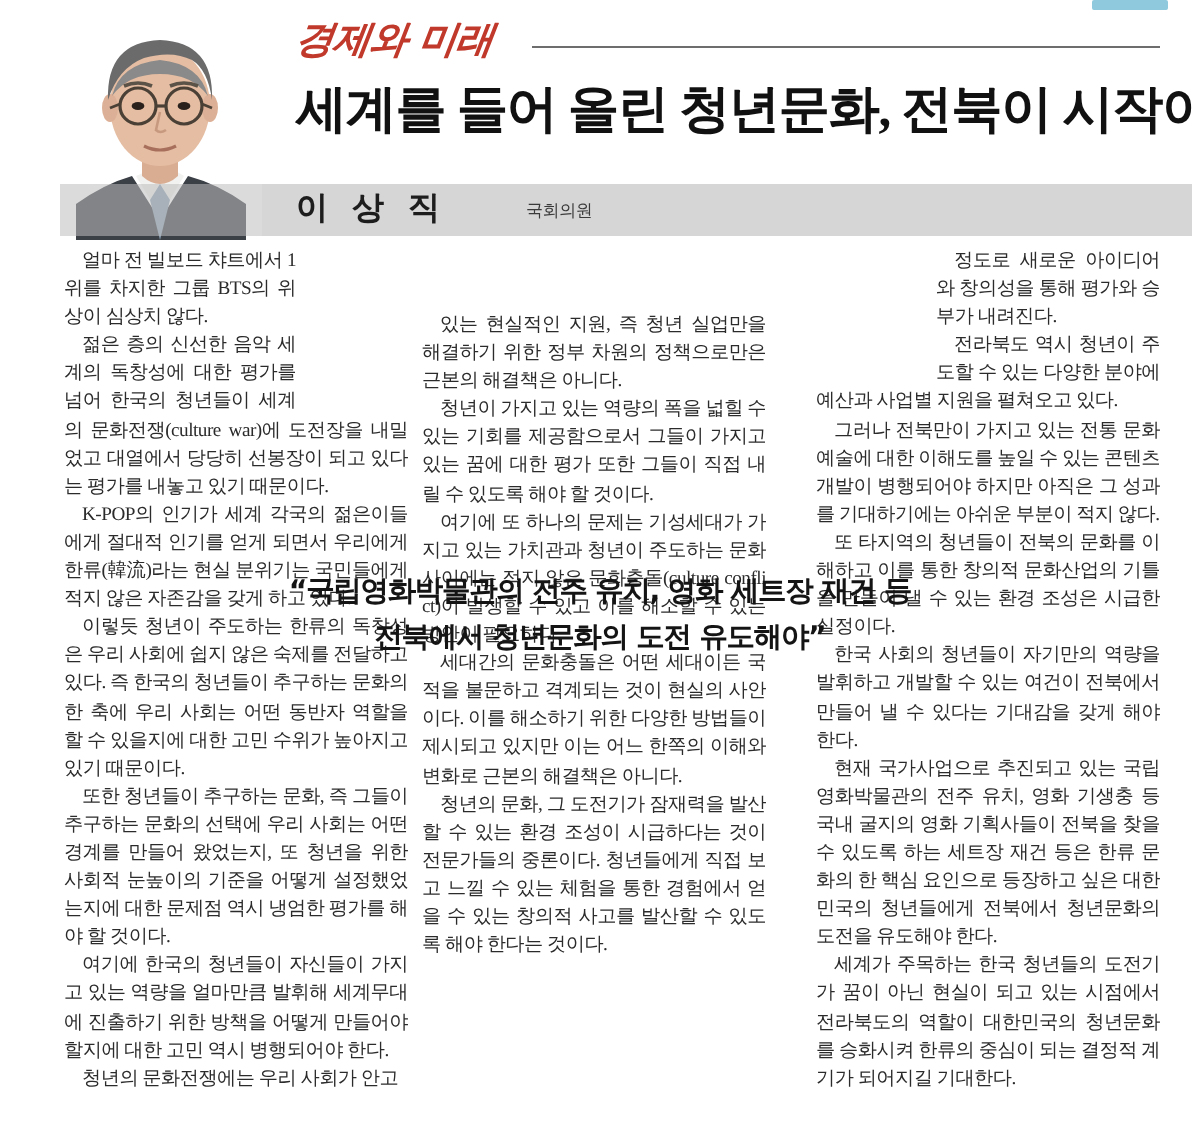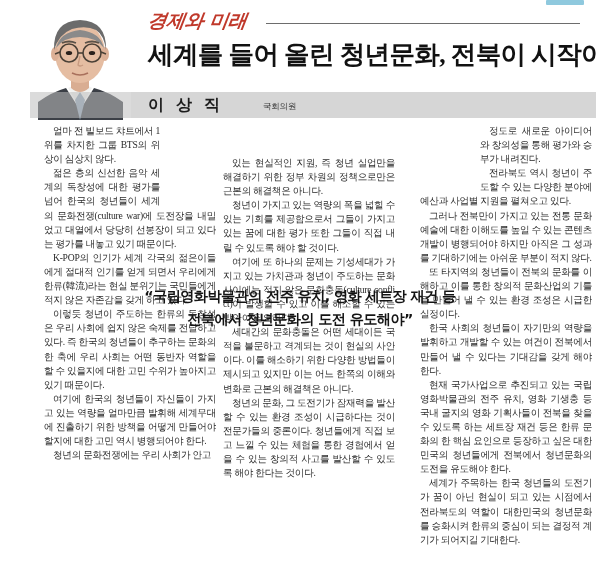--- a/index.html
+++ b/index.html
@@ -65,21 +65,21 @@
     font-size:16px;font-weight:bold;letter-spacing:4px;
     line-height:20px;color:#1d1d1d;
   }
   .byline-title{
     position:absolute;left:228px;top:100px;
     font-family:"DejaVu Sans","Liberation Sans",sans-serif;
     font-size:8.5px;color:#3a3a3a;line-height:12px;letter-spacing:-0.2px;margin-left:35px;
   }
 
   
-  .body-area{position:absolute;left:16px;top:124px;width:480px;height:448px;}
+  .body-area{position:absolute;left:4px;top:124px;width:480px;height:448px;}
 
   .col{
     position:absolute;top:0;width:172px;height:448px;
     font-size:9.6px;line-height:14.1px;
     text-align:justify;
     color:#2b2b2b;
     letter-spacing:-0.25px;
     word-break:break-all;
     overflow:hidden;
   }
@@ -171,20 +171,21 @@
     <span class="ql">전북에서 청년문화의 도전 유도해야”</span>
   </div>
 
   <div class="body-area">
     <div class="col col1">
       <div class="qspace-r"></div>
     <p>얼마 전 빌보드 챠트에서 1위를 차지한 그룹 BTS의 위상이 심상치 않다.</p>
         <p>젊은 층의 신선한 음악 세계의 독창성에 대한 평가를 넘어 한국의 청년들이 세계의 문화전쟁(culture war)에 도전장을 내밀었고 대열에서 당당히 선봉장이 되고 있다는 평가를 내놓고 있기 때문이다.</p>
         <p>K-POP의 인기가 세계 각국의 젊은이들에게 절대적 인기를 얻게 되면서 우리에게 한류(韓流)라는 현실 분위기는 국민들에게 적지 않은 자존감을 갖게 하고 있다.</p>
         <p>이렇듯 청년이 주도하는 한류의 독창성은 우리 사회에 쉽지 않은 숙제를 전달하고 있다. 즉 한국의 청년들이 추구하는 문화의 한 축에 우리 사회는 어떤 동반자 역할을 할 수 있을지에 대한 고민 수위가 높아지고 있기 때문이다.</p>
+        <p>또한 청년들이 추구하는 문화, 즉 그들이 추구하는 문화의 선택에 우리 사회는 어떤 경계를 만들어 왔었는지, 또 청년을 위한 사회적 눈높이의 기준을 어떻게 설정했었는지에 대한 문제점 역시 냉엄한 평가를 해야 할 것이다.</p>
         <p>여기에 한국의 청년들이 자신들이 가지고 있는 역량을 얼마만큼 발휘해 세계무대에 진출하기 위한 방책을 어떻게 만들어야 할지에 대한 고민 역시 병행되어야 한다.</p>
         <p>청년의 문화전쟁에는 우리 사회가 안고</p>
       </div>
     <div class="col col2">
         <p>있는 현실적인 지원, 즉 청년 실업만을 해결하기 위한 정부 차원의 정책으로만은 근본의 해결책은 아니다.</p>
         <p>청년이 가지고 있는 역량의 폭을 넓힐 수 있는 기회를 제공함으로서 그들이 가지고 있는 꿈에 대한 평가 또한 그들이 직접 내릴 수 있도록 해야 할 것이다.</p>
         <p>여기에 또 하나의 문제는 기성세대가 가지고 있는 가치관과 청년이 주도하는 문화 사이에는 적지 않은 문화충돌(culture conflict)이 발생할 수 있고 이를 해소할 수 있는 방안이 필요하다.</p>
         <p>세대간의 문화충돌은 어떤 세대이든 국적을 불문하고 격계되는 것이 현실의 사안이다. 이를 해소하기 위한 다양한 방법들이 제시되고 있지만 이는 어느 한쪽의 이해와 변화로 근본의 해결책은 아니다.</p>
         <p>청년의 문화, 그 도전기가 잠재력을 발산할 수 있는 환경 조성이 시급하다는 것이 전문가들의 중론이다. 청년들에게 직접 보고 느낄 수 있는 체험을 통한 경험에서 얻을 수 있는 창의적 사고를 발산할 수 있도록 해야 한다는 것이다.</p>
       </div>

